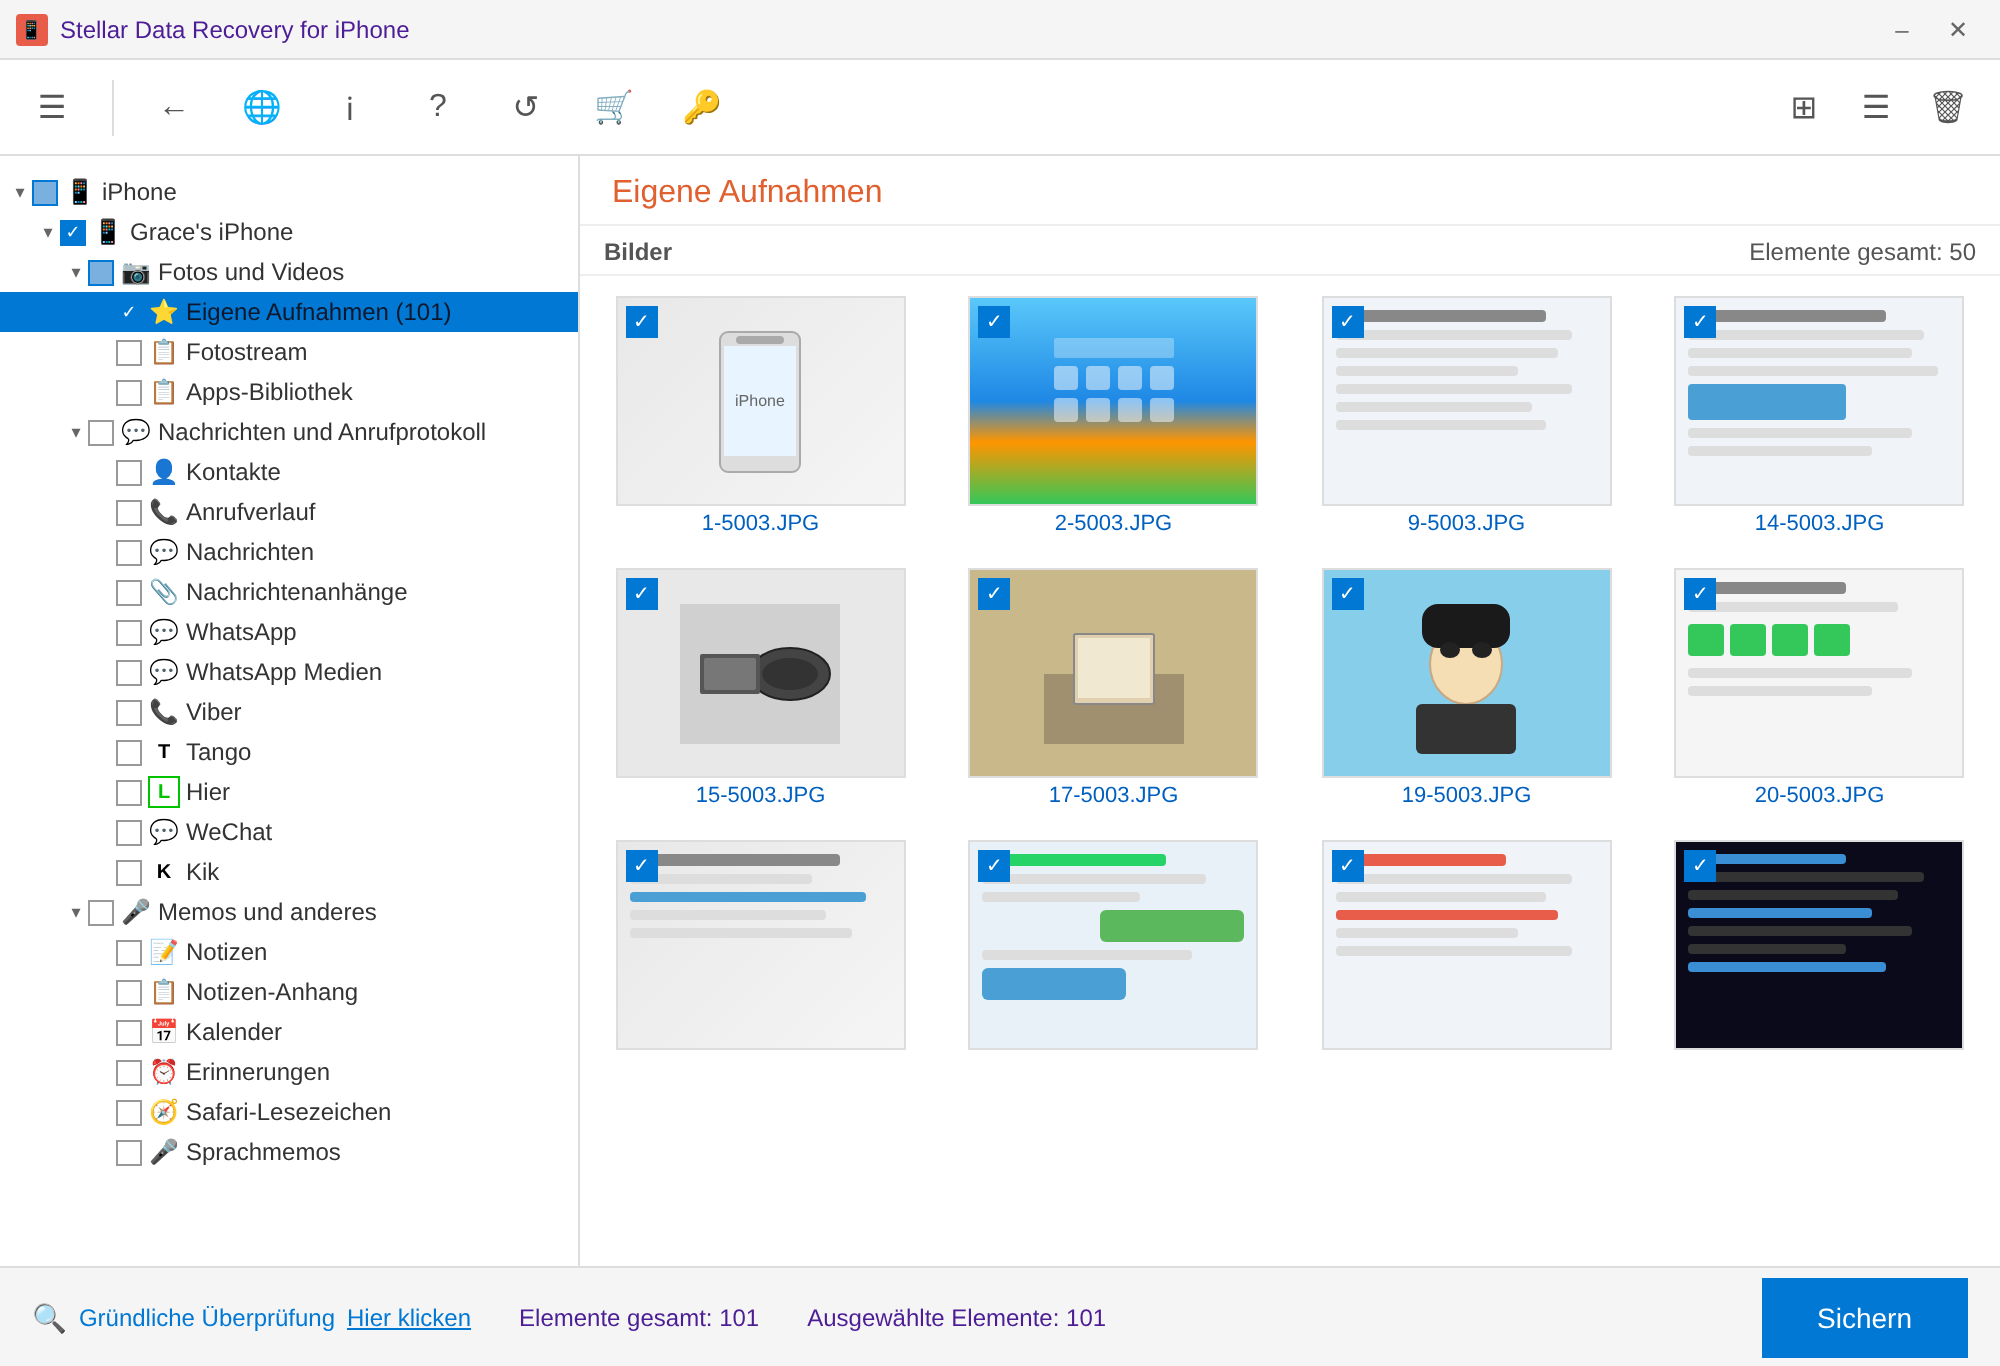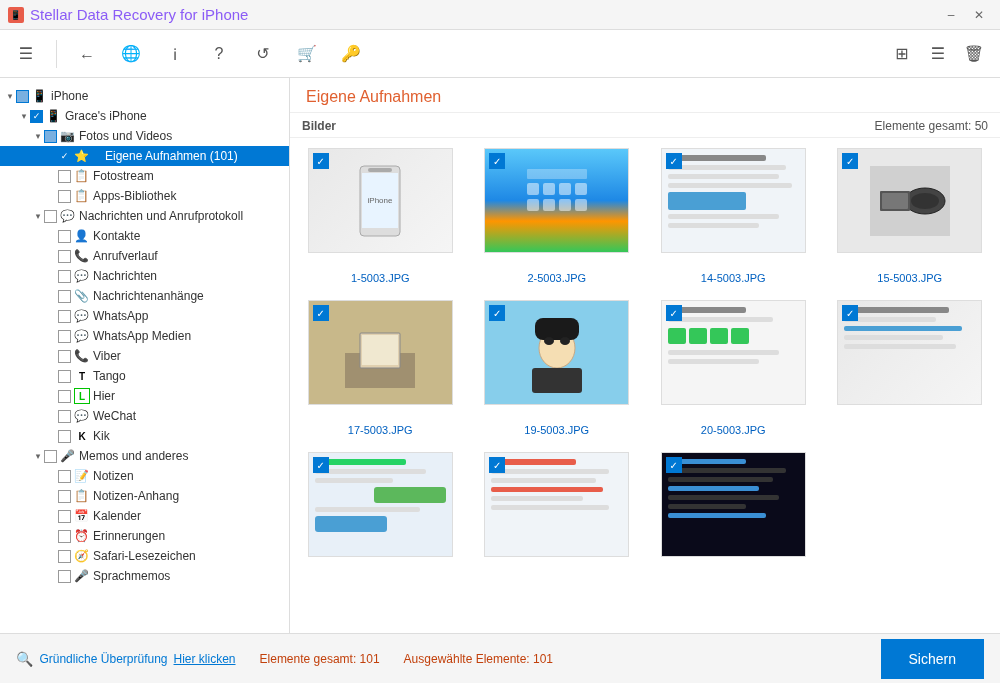--- a/index.html
+++ b/index.html
@@ -2,41 +2,41 @@
 <html><head>
   <meta charset="utf-8">
   <style>
     * { box-sizing: border-box; margin: 0; padding: 0; }
     body { font-family: 'Segoe UI', Arial, sans-serif; font-size: 12px; background: #f0f0f0; width: 1000px; height: 683px; overflow: hidden; display: flex; flex-direction: column; }
 
     
     .title-bar { height: 30px; background: #f5f5f5; display: flex; align-items: center; justify-content: space-between; border-bottom: 1px solid #ddd; padding: 0 8px; }
     .title-bar-left { display: flex; align-items: center; gap: 6px; }
     .title-bar-icon { width: 16px; height: 16px; background: #e85d4a; border-radius: 2px; display: flex; align-items: center; justify-content: center; color: white; font-size: 9px; }
-    .title-bar-title { font-size: 15px; color: #8b5cf6; }
+    .title-bar-title { font-size: 12px; color: #4c1d95; }
     .title-bar-controls { display: flex; gap: 2px; }
     .title-bar-btn { width: 26px; height: 26px; display: flex; align-items: center; justify-content: center; cursor: pointer; color: #666; font-size: 12px; }
 
     
     .toolbar { height: 48px; background: #ffffff; border-bottom: 1px solid #ddd; display: flex; align-items: center; padding: 0 12px; gap: 16px; }
     .toolbar-icon { width: 28px; height: 28px; display: flex; align-items: center; justify-content: center; cursor: pointer; color: #555; font-size: 16px; }
     .toolbar-separator { width: 1px; height: 28px; background: #ddd; }
     .toolbar-right { margin-left: auto; display: flex; gap: 8px; }
 
     
     .main { display: flex; flex: 1; overflow: hidden; }
 
     
     .sidebar { width: 290px; background: #ffffff; border-right: 1px solid #ddd; overflow-y: auto; padding: 8px 0; flex-shrink: 0; }
     .sidebar::-webkit-scrollbar { width: 6px; }
     .sidebar::-webkit-scrollbar-thumb { background: #ccc; border-radius: 3px; }
 
     .tree-item { display: flex; align-items: center; padding: 2px 4px; cursor: pointer; user-select: none; }
     .tree-item.selected { background: #0078d4; color: white; }
-    .tree-item.selected .tree-label { color: #ffffff; margin-left: 12px; }
+    .tree-item.selected .tree-label { color: #0f172a; }
 
     .tree-indent-0 { padding-left: 4px; }
     .tree-indent-1 { padding-left: 18px; }
     .tree-indent-2 { padding-left: 32px; }
     .tree-indent-3 { padding-left: 46px; }
 
     .tree-expand { width: 12px; height: 12px; display: flex; align-items: center; justify-content: center; font-size: 9px; color: #666; flex-shrink: 0; }
     .checkbox { width: 13px; height: 13px; border: 1px solid #999; background: white; margin-right: 3px; flex-shrink: 0; display: flex; align-items: center; justify-content: center; }
     .checkbox.checked { background: #0078d4; border-color: #0078d4; }
     .checkbox.checked::after { content: '✓'; color: white; font-size: 9px; }
@@ -57,35 +57,35 @@
     .grid-scroll::-webkit-scrollbar { width: 12px; }
     .grid-scroll::-webkit-scrollbar-track { background: #f0f0f0; }
     .grid-scroll::-webkit-scrollbar-thumb { background: #bbb; border-radius: 2px; }
 
     .image-grid { display: grid; grid-template-columns: repeat(4, 1fr); gap: 16px; }
     .image-item { display: flex; flex-direction: column; align-items: center; position: relative; }
     .image-thumb { width: 145px; height: 105px; border: 1px solid #ddd; background: #f8f8f8; position: relative; overflow: hidden; display: flex; align-items: center; justify-content: center; }
     .item-checkbox { position: absolute; top: 4px; left: 4px; width: 16px; height: 16px; border: 2px solid #0078d4; background: white; z-index: 2; display: flex; align-items: center; justify-content: center; }
     .item-checkbox.checked { background: #0078d4; }
     .item-checkbox.checked::after { content: '✓'; color: white; font-size: 10px; }
-    .image-name { font-size: 11px; color: #0060c0; margin-top: 19px; text-align: center; }
+    .image-name { font-size: 11px; color: #0060c0; margin-top: 3px; text-align: center; }
 
     
     .thumb-placeholder { width: 100%; height: 100%; display: flex; flex-direction: column; gap: 4px; padding: 6px; overflow: hidden; }
     .thumb-line { height: 8px; background: #ddd; border-radius: 2px; }
     .thumb-line.accent { background: #4a9fd4; }
     .thumb-line.green { background: #5cb85c; }
 
     
     .status-bar { height: 50px; background: #f5f5f5; border-top: 1px solid #ddd; display: flex; align-items: center; padding: 0 16px; gap: 24px; }
     .status-left { display: flex; align-items: center; gap: 6px; color: #0078d4; font-size: 12px; }
     .status-search-icon { color: #0078d4; font-size: 14px; }
     .status-link { color: #0078d4; text-decoration: underline; cursor: pointer; }
     .status-center { display: flex; gap: 24px; }
-    .status-item { font-size: 12px; color: #c2410c; }
+    .status-item { font-size: 12px; color: #4c1d95; }
     .status-right { margin-left: auto; }
     .save-btn { background: #0078d4; color: white; border: none; padding: 10px 28px; font-size: 14px; cursor: pointer; height: 40px; }
 
     
     .thumb-iphone { background: linear-gradient(135deg, #e8e8e8 0%, #f5f5f5 100%); }
     .thumb-doc { background: #f0f4f8; }
   </style>
 </head>
 <body>
 
@@ -335,20 +335,35 @@
               <rect x="58" y="22" width="12" height="12" rx="2" fill="rgba(255,255,255,0.5)"></rect>
               <rect x="10" y="38" width="12" height="12" rx="2" fill="rgba(255,255,255,0.5)"></rect>
               <rect x="26" y="38" width="12" height="12" rx="2" fill="rgba(255,255,255,0.5)"></rect>
               <rect x="42" y="38" width="12" height="12" rx="2" fill="rgba(255,255,255,0.5)"></rect>
               <rect x="58" y="38" width="12" height="12" rx="2" fill="rgba(255,255,255,0.5)"></rect>
             </svg>
           </div>
           <span class="image-name">2-5003.JPG</span>
         </div>
 
+        <div class="image-item">
+          <div class="image-thumb thumb-doc" style="position:relative;">
+            <div class="item-checkbox checked"></div>
+            <div class="thumb-placeholder">
+              <div class="thumb-line" style="height:6px;width:80%;background:#888;"></div>
+              <div class="thumb-line" style="height:5px;width:90%;"></div>
+              <div class="thumb-line" style="height:5px;width:85%;"></div>
+              <div class="thumb-line" style="height:5px;width:70%;"></div>
+              <div class="thumb-line" style="height:5px;width:90%;"></div>
+              <div class="thumb-line" style="height:5px;width:75%;"></div>
+              <div class="thumb-line" style="height:5px;width:80%;"></div>
+            </div>
+          </div>
+          <span class="image-name">9-5003.JPG</span>
+        </div>
 
 
 
 
         <div class="image-item">
           <div class="image-thumb thumb-doc" style="position:relative;">
             <div class="item-checkbox checked"></div>
             <div class="thumb-placeholder">
               <div class="thumb-line" style="height:6px;width:75%;background:#888;"></div>
               <div class="thumb-line" style="height:5px;width:90%;"></div>

